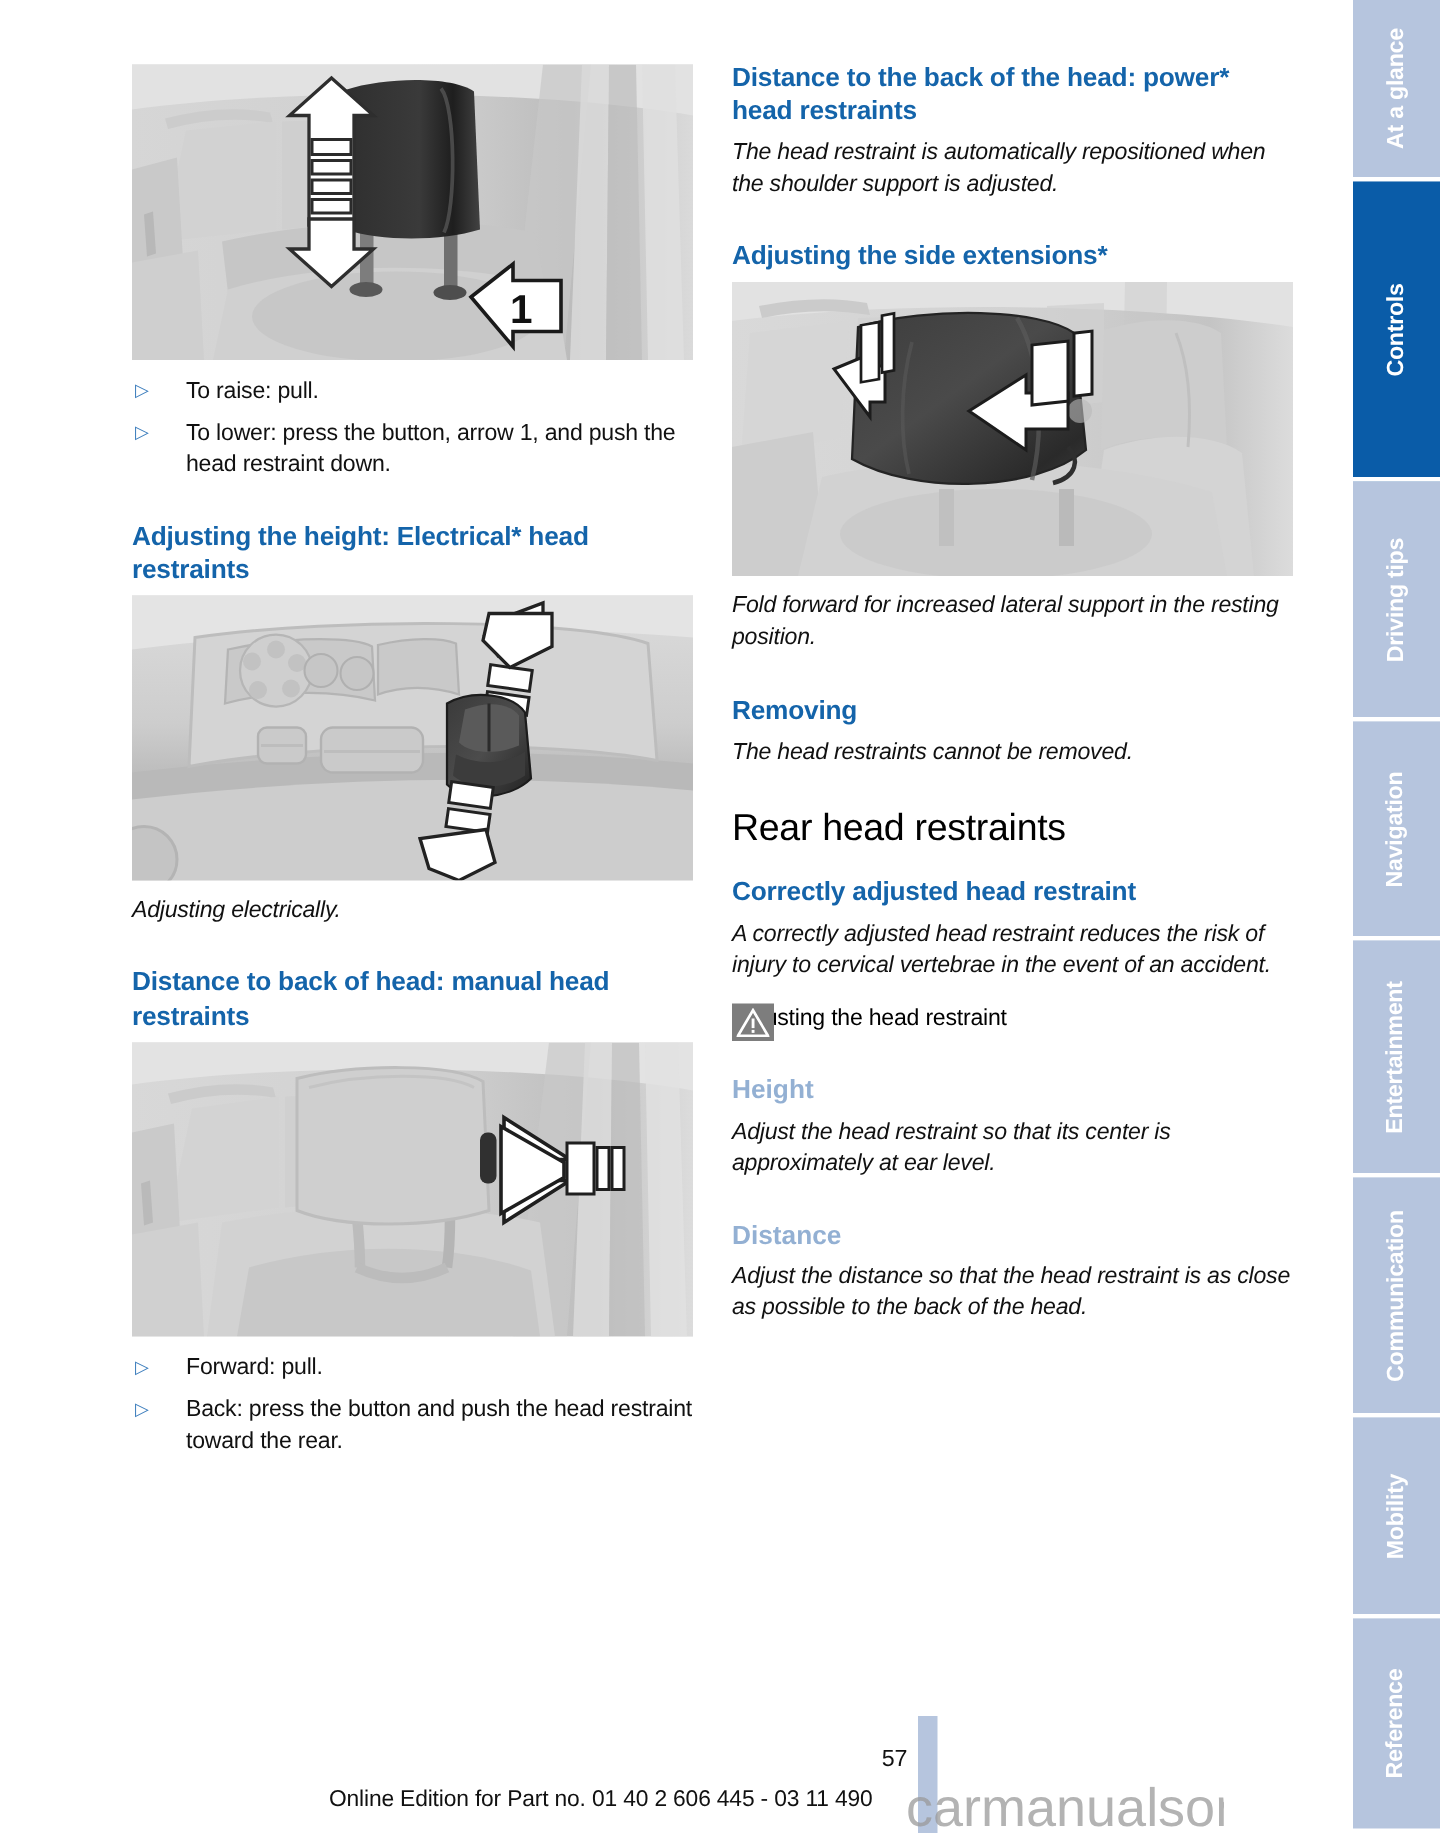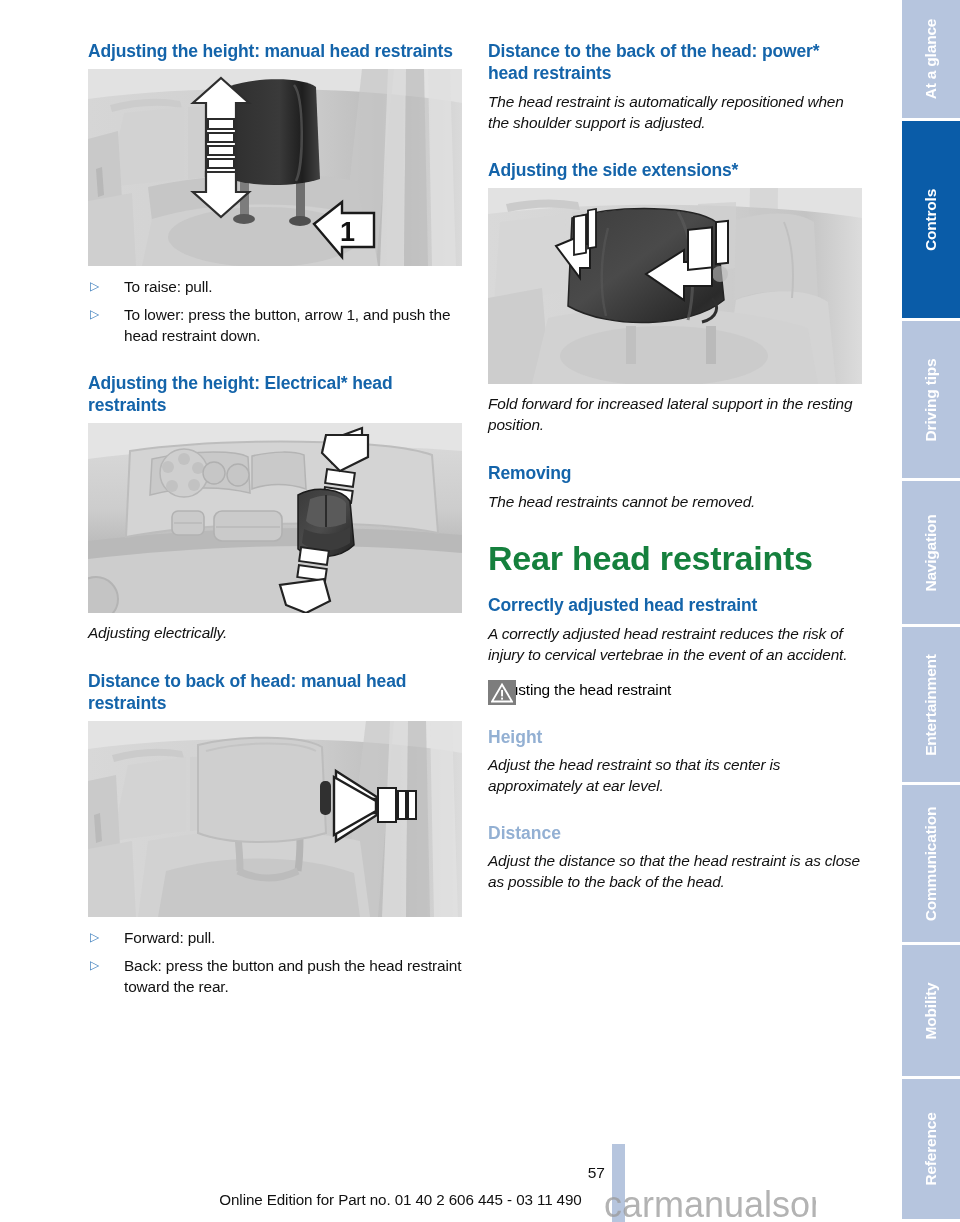--- a/index.html
+++ b/index.html
@@ -14,23 +14,23 @@
   
   .col {
     position: absolute;
     top: 40px;
     width: 374px;
   }
   .col-left  { left: 88px; }
   .col-right { left: 488px; }
 
   h1.chapter {
-    color: #15803d;
-    font-size: 34px;
-    font-weight: bold;
+    color: #000000;
+    font-size: 25px;
+    font-weight: normal;
     line-height: 1.18;
     letter-spacing: -0.2px;
     margin: 26px 0 16px 0;
   }
   h2.sect {
     color: #1464aa;
     font-size: 17.5px;
     font-weight: bold;
     line-height: 1.26;
     letter-spacing: -0.15px;
@@ -147,21 +147,20 @@
     letter-spacing: 0px; white-space: nowrap;
   }
 </style>
 </head>
 <body>
 
 <div class="page">
 
   <div class="col col-left">
 
-    <h2 class="sect">Adjusting the height: manual head restraints</h2>
 
     <div class="fig" style="height:197px">
       <svg viewBox="0 0 374 197" preserveAspectRatio="none" aria-hidden="true">
         <defs>
           <linearGradient id="g1bg" x1="0" y1="0" x2="1" y2="0">
             <stop offset="0" stop-color="#d6d6d6"></stop>
               <stop offset=".55" stop-color="#cfcfcf"></stop>
             <stop offset=".78" stop-color="#bcbcbc"></stop>
               <stop offset="1" stop-color="#dadada"></stop>
           </linearGradient>

